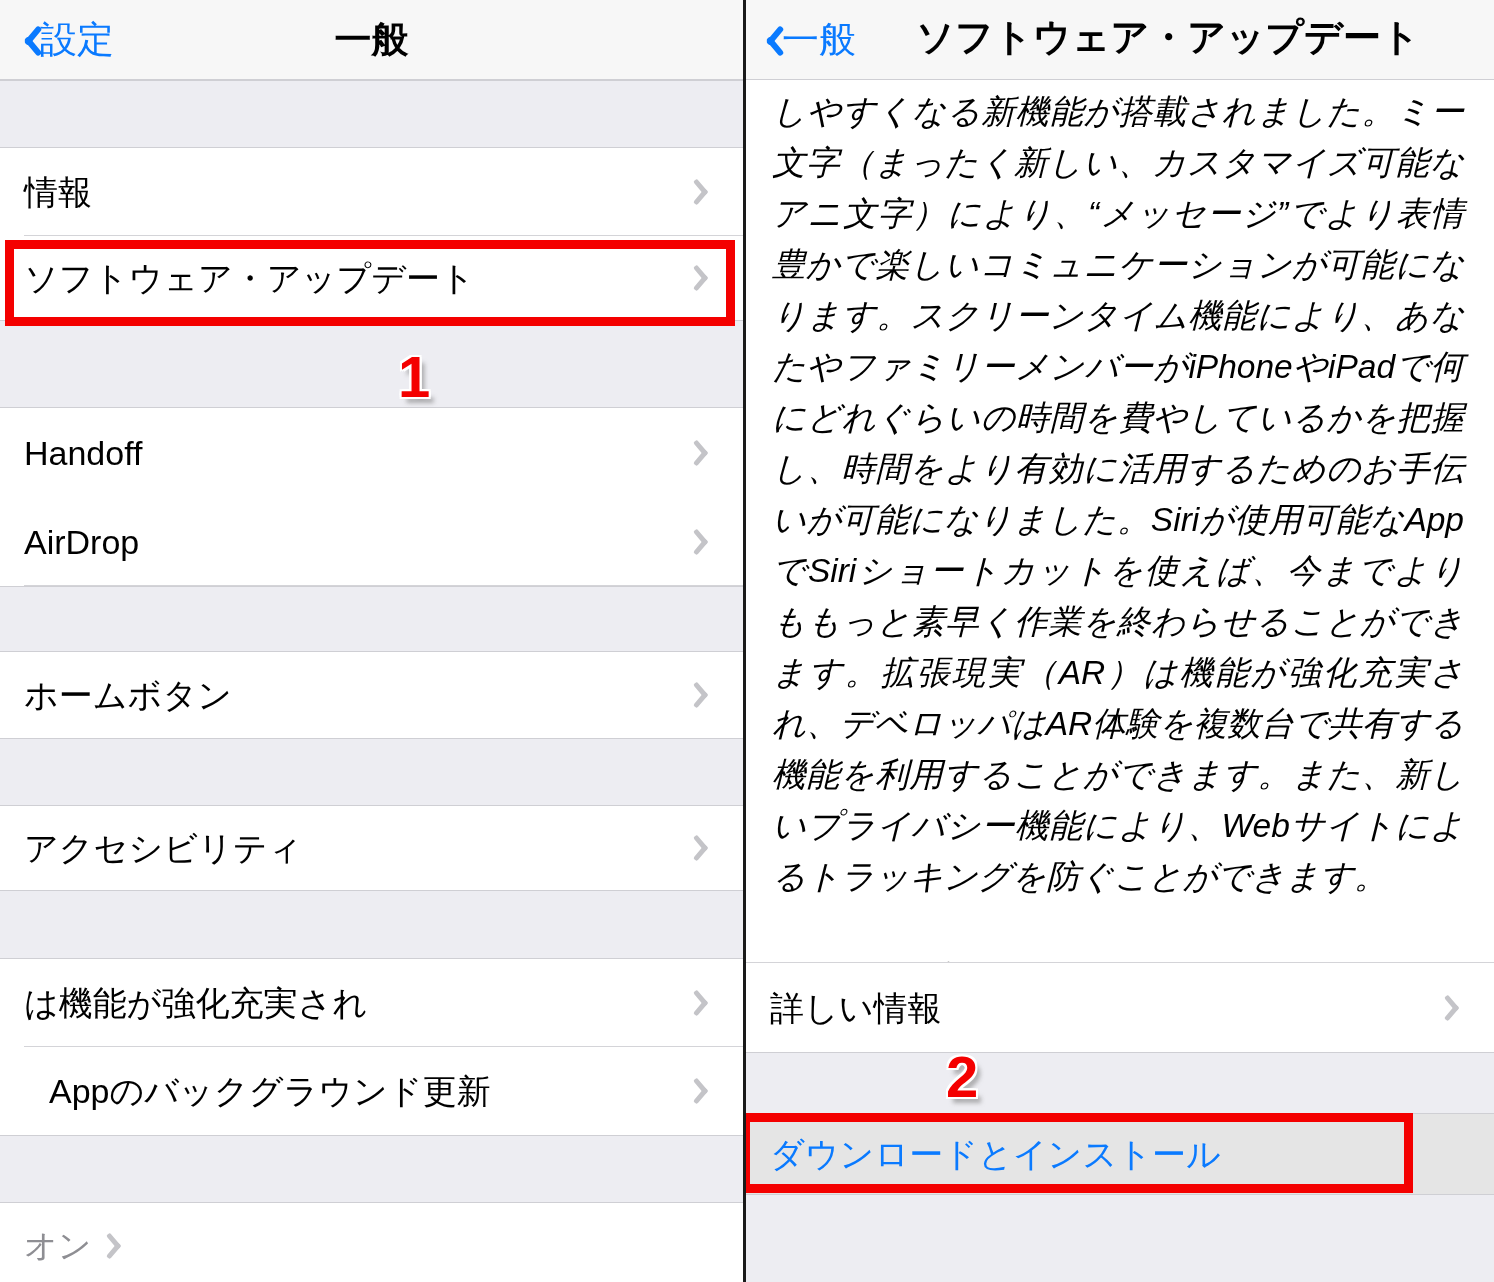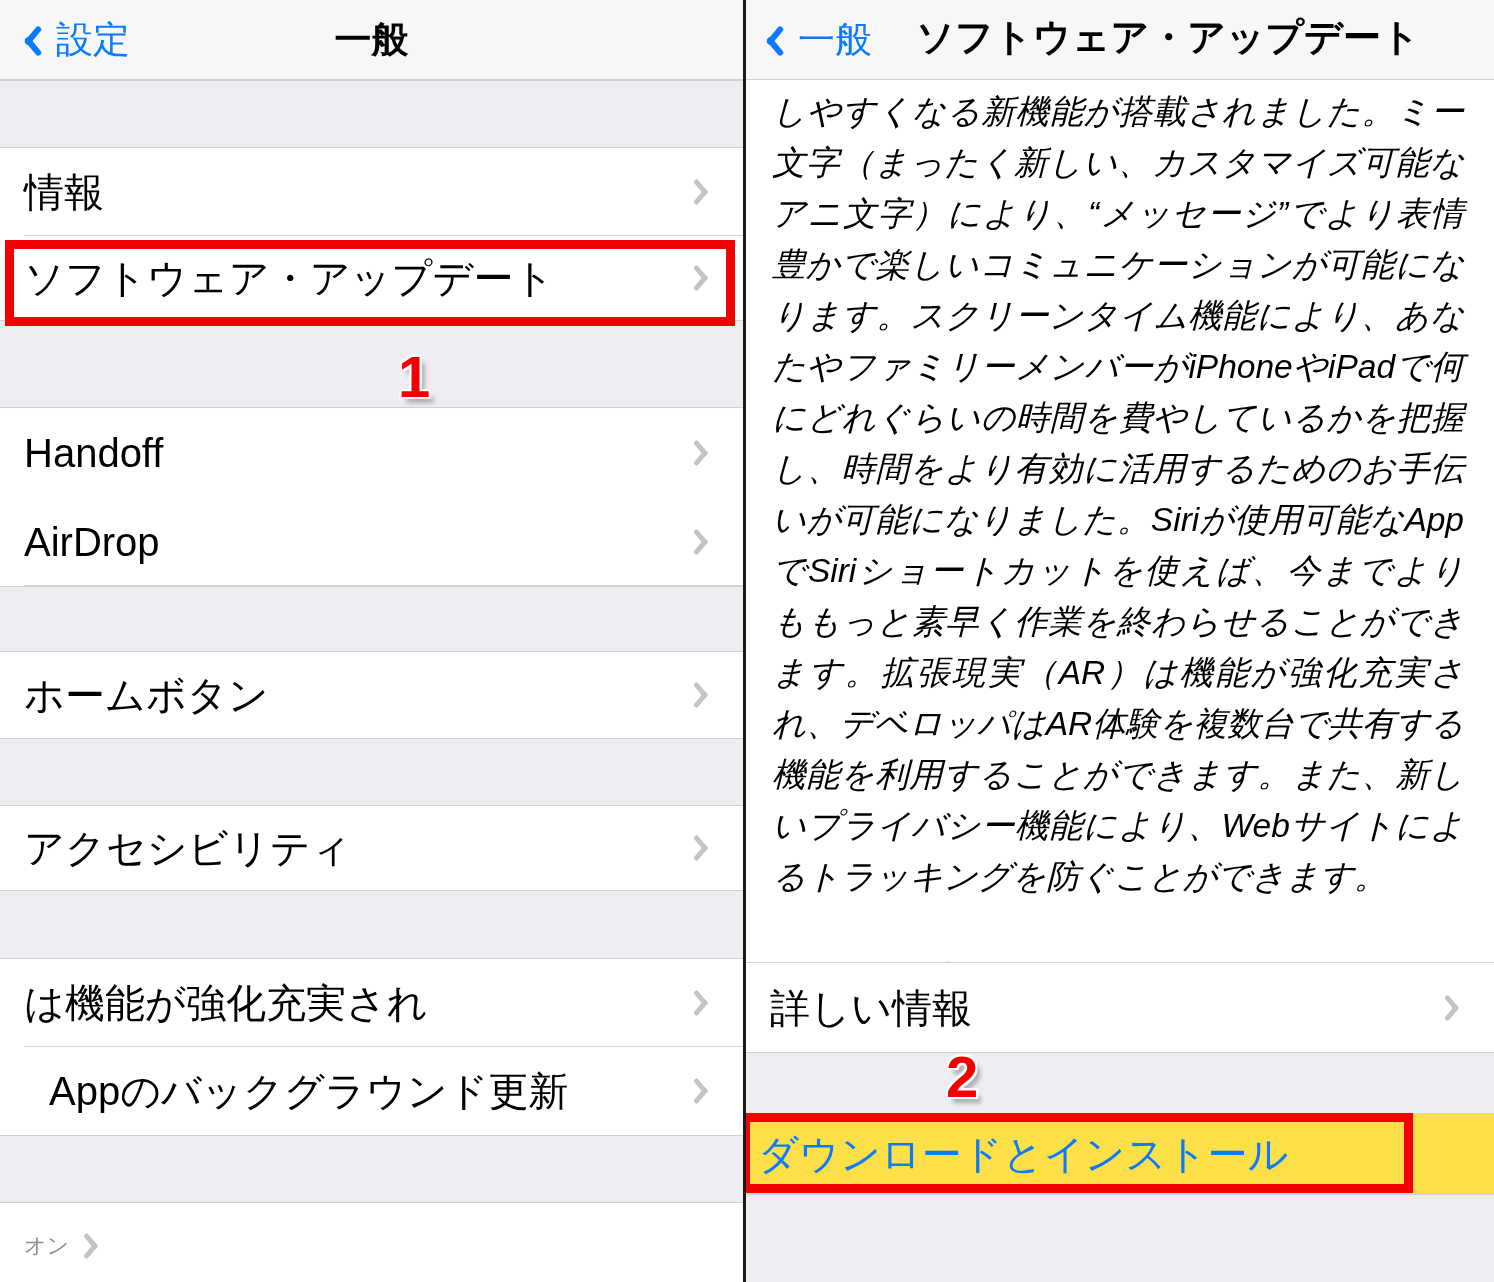--- a/index.html
+++ b/index.html
@@ -25,21 +25,21 @@
   
   .navbar {
     position: relative;
     height: 80px;
     background: #f7f7f7;
     border-bottom: 1px solid #cfcfd4;
     display: flex; align-items: center;
   }
   .nav-back {
     display: flex; align-items: center;
-    gap: 20px;
+    gap: 4px;
     color: #0a7aff;
     cursor: pointer;
     height: 100%;
     padding: 0 6px;
   }
   .chev-back {
     display: inline-block;
     width: 22px; height: 38px;
     position: relative;
     flex: 0 0 22px;
@@ -65,22 +65,22 @@
   
   .grp-gap { background: #ededf2; border-top: 1px solid #cfcfd4; border-bottom: 1px solid #cfcfd4; }
   .row {
     position: relative;
     background: #ffffff;
     display: flex; align-items: center;
     padding-left: 24px; padding-right: 20px;
     cursor: pointer;
   }
   .row-sep { position: absolute; left: 24px; right: 0; bottom: 0; height: 1px; background: #d4d4d8; }
-  .row-label { font-size: 40px; color: #000000; line-height: 1; flex: 1; white-space: nowrap; }
-  .row-value { font-size: 22px; color: #8e8e93; margin-right: 18px; white-space: nowrap; }
+  .row-label { font-size: 34px; color: #000000; line-height: 1; flex: 1; white-space: nowrap; }
+  .row-value { font-size: 33px; color: #8e8e93; margin-right: 18px; white-space: nowrap; }
   .chev-r {
     flex: 0 0 18px; width: 18px; height: 32px; position: relative; margin-right: 8px;
   }
   .chev-r::before, .chev-r::after {
     content: ""; position: absolute; left: 7px;
     width: 5px; height: 18px; border-radius: 2px; background: #c4c4c8;
   }
   .chev-r::before { top: 0px;  transform: rotate(-40deg); transform-origin: bottom center; }
   .chev-r::after  { top: 14px; transform: rotate(40deg);  transform-origin: top center; }
 
@@ -215,21 +215,21 @@
     </div>
 
     <div style="position:absolute; left:0; top:962px; width:748px; height:90px;
                 background:#ffffff; border-top:1px solid #d4d4d8;" class="row">
       <span class="row-label">詳しい情報</span>
       <span class="chev-r"></span>
     </div>
 
     <div class="grp-gap" style="position:absolute; left:0; top:1052px; width:748px; height:62px;"></div>
 
-    <div class="row" style="position:absolute; left:0; top:1114px; width:748px; height:80px; background:#fde047;padding-left:12px;">
+    <div class="row" style="position:absolute; left:0; top:1114px; width:748px; height:80px; background:#e5e5e5;">
       <span class="row-label" style="color:#0a7aff;">ダウンロードとインストール</span>
     </div>
 
     <div class="grp-gap" style="position:absolute; left:0; top:1194px; width:748px; height:88px; border-bottom:none;"></div>
 
     <div class="marker" style="left:200px; top:1048px;">2</div>
     <div class="redbox" style="left:-5px; top:1113px; width:672px; height:80px;"></div>
   </div>
 
 </div>

